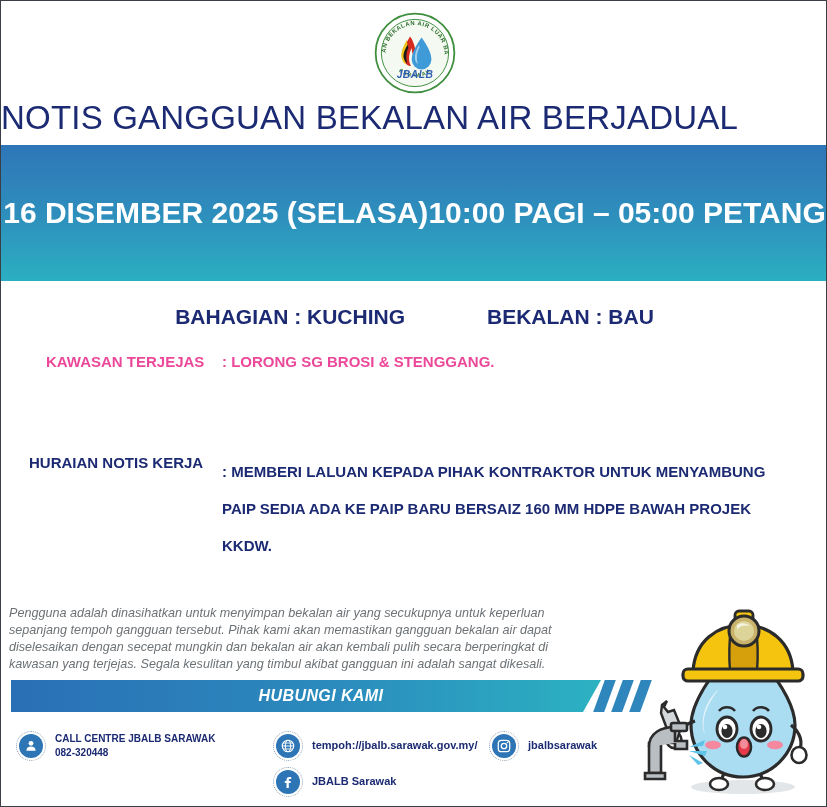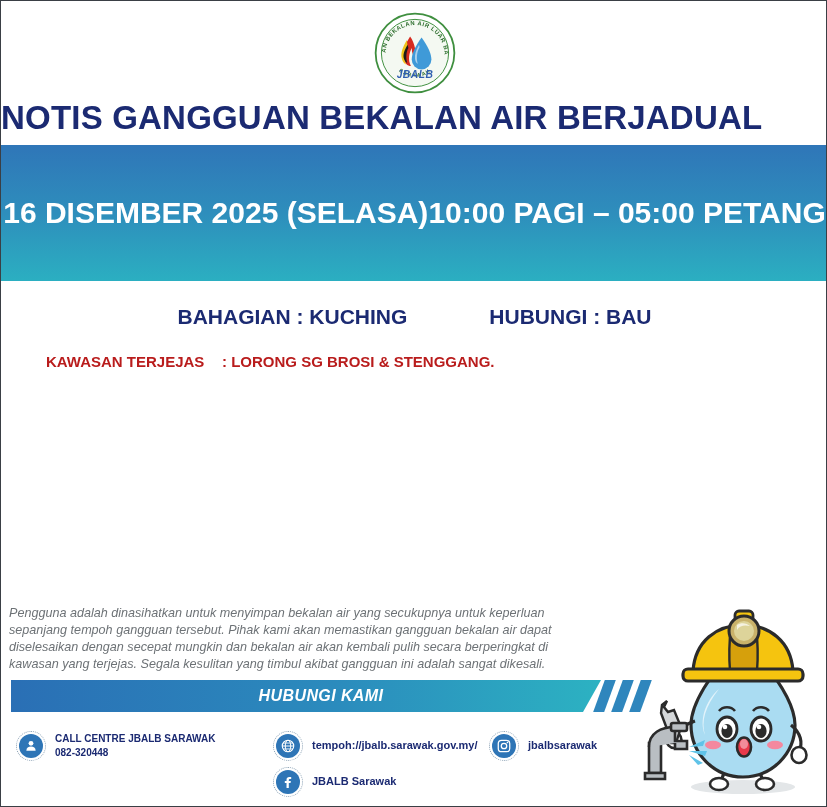--- a/index.html
+++ b/index.html
@@ -38,21 +38,21 @@
   }
 
   
   .title {
     position: absolute;
     top: 98px;
     left: 0;
     width: 658px;
     text-align: center;
     font-size: 33px;
-    font-weight: bold;
+    font-weight: normal;
     color: #1b2a72;
     letter-spacing: 0.2px;
     white-space: nowrap;
   }
 
   
   .date-banner {
     position: absolute;
     top: 144px;
     left: 0;
@@ -85,21 +85,21 @@
     font-size: 21px;
     font-weight: bold;
     white-space: nowrap;
   }
 
   .kawasan-row {
     position: absolute;
     top: 352px;
     left: 45px;
     display: flex;
-    color: #b91c1c;
+    color: #ec4899;
     font-size: 15px;
     font-weight: bold;
     white-space: nowrap;
   }
   .kawasan-label { width: 176px; }
 
   .huraian-row {
     position: absolute;
     top: 453px;
     left: 28px;
@@ -247,28 +247,36 @@
 
   <div class="title">NOTIS GANGGUAN BEKALAN AIR BERJADUAL</div>
 
   <div class="date-banner">
     <div class="date-line">16 DISEMBER 2025 (SELASA)</div>
     <div class="date-line">10:00 PAGI – 05:00 PETANG</div>
   </div>
 
   <div class="region-row">
     <div>BAHAGIAN : KUCHING</div>
-    <div>HUBUNGI : BAU</div>
+    <div>BEKALAN : BAU</div>
   </div>
 
   <div class="kawasan-row">
     <div class="kawasan-label">KAWASAN TERJEJAS</div>
     <div>: LORONG SG BROSI &amp; STENGGANG.</div>
   </div>
 
+  <div class="huraian-row">
+    <div class="huraian-label">HURAIAN NOTIS KERJA</div>
+    <div class="huraian-body">
+      <div class="hline">: MEMBERI LALUAN KEPADA PIHAK KONTRAKTOR UNTUK MENYAMBUNG</div>
+      <div class="hline">PAIP SEDIA ADA KE PAIP BARU BERSAIZ 160 MM HDPE BAWAH PROJEK</div>
+      <div class="hline">KKDW.</div>
+    </div>
+  </div>
 
   <div class="disclaimer">Pengguna adalah dinasihatkan untuk menyimpan bekalan air yang secukupnya untuk keperluan sepanjang tempoh gangguan tersebut. Pihak kami akan memastikan gangguan bekalan air dapat diselesaikan dengan secepat mungkin dan bekalan air akan kembali pulih secara berperingkat di kawasan yang terjejas. Segala kesulitan yang timbul akibat gangguan ini adalah sangat dikesali.</div>
 
   <div class="contact-bar">
     <span>HUBUNGI KAMI</span>
   </div>
   <div class="slashes">
     <div class="slash" style="left:2px;"></div>
     <div class="slash" style="left:20px;"></div>
     <div class="slash" style="left:38px;"></div>

